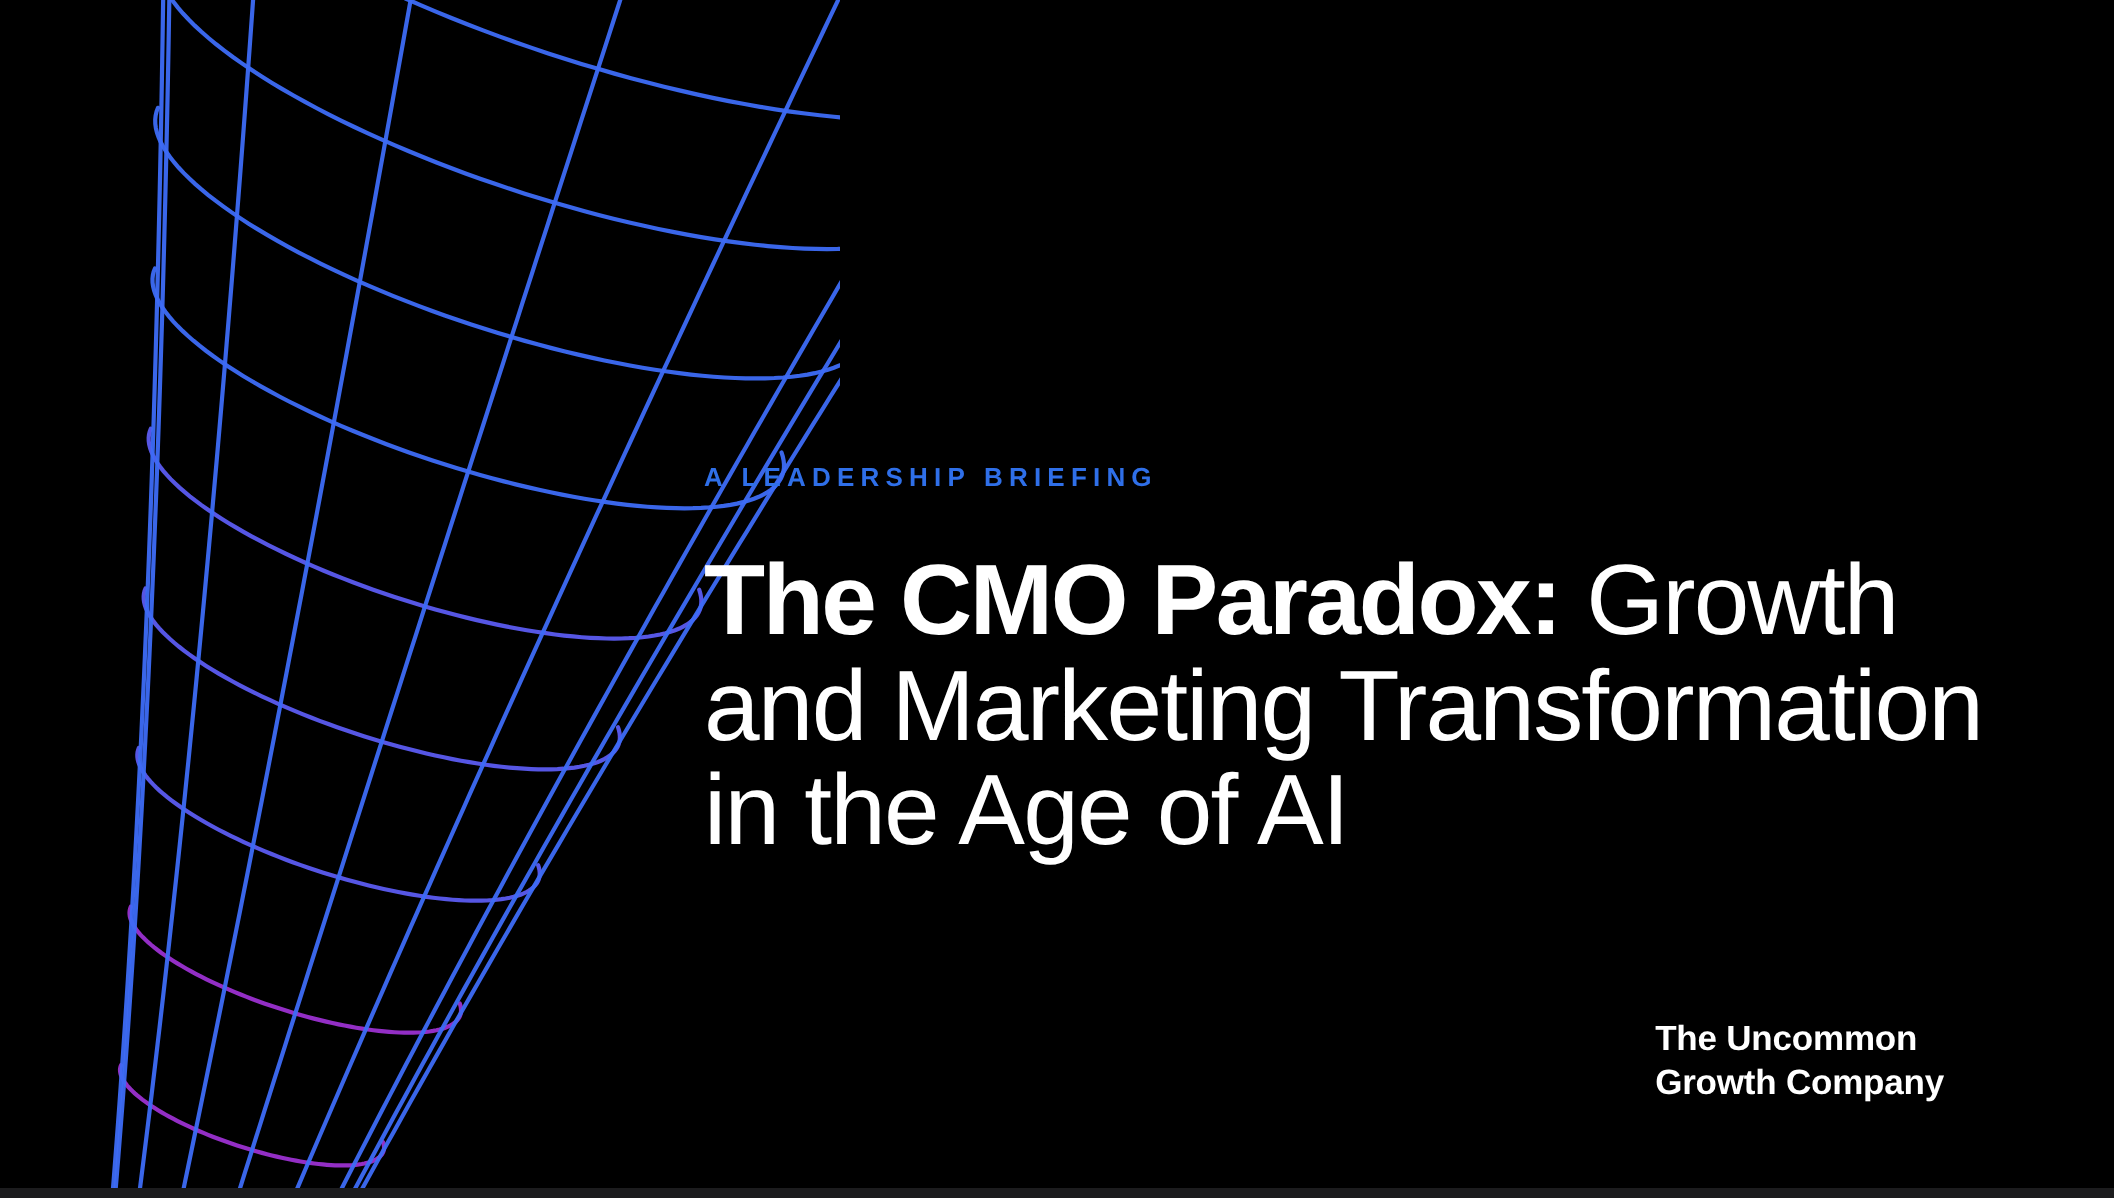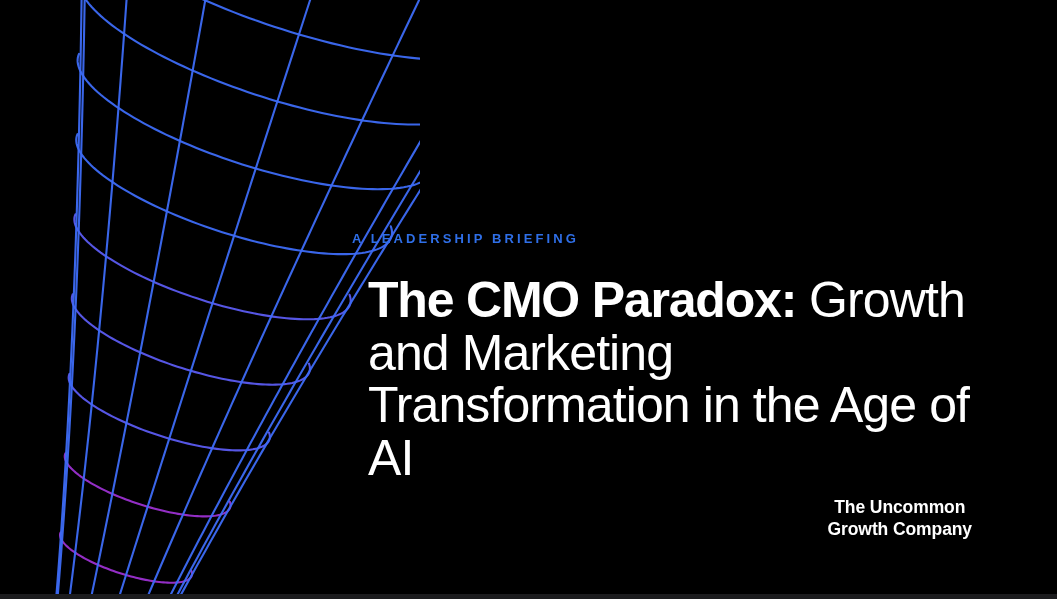--- a/index.html
+++ b/index.html
@@ -53,42 +53,42 @@
   .eyebrow {
     color: #2f6fe8;
     font-size: 13px;
     font-weight: bold;
     letter-spacing: 3.1px;
     line-height: 1;
     margin: 0 0 29px 0;
     white-space: nowrap;
   }
   .headline {
-    margin: 16px;
+    margin: 0;
     color: #ffffff;
     font-size: 50px;
     font-weight: 300;
     line-height: 1.05;
     letter-spacing: -0.9px;
     white-space: pre-wrap;
   }
   .headline .strong {
     font-weight: bold;
     letter-spacing: -1.2px;
   }
   
   .tagline {
     position: absolute;
     right: 85px;
-    bottom: 58px;
+    bottom: 46px;
     color: #ffffff;
     font-size: 17.5px;
     font-weight: bold;
     line-height: 1.25;
-    text-align: center;
+    text-align: left;
     letter-spacing: -0.1px;
     white-space: pre-line;
   }
   
   .bottom-strip {
     position: absolute;
     left: 0;
     bottom: 0;
     width: 100%;
     height: 5px;

